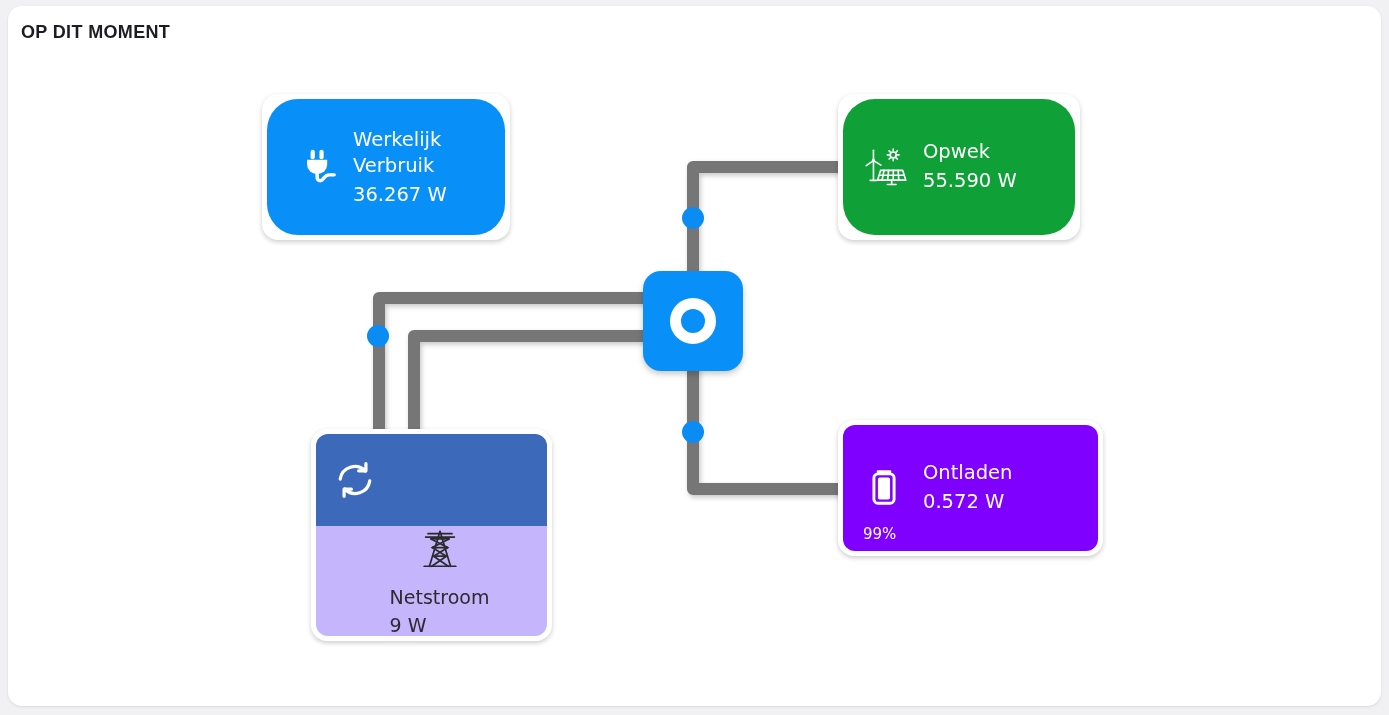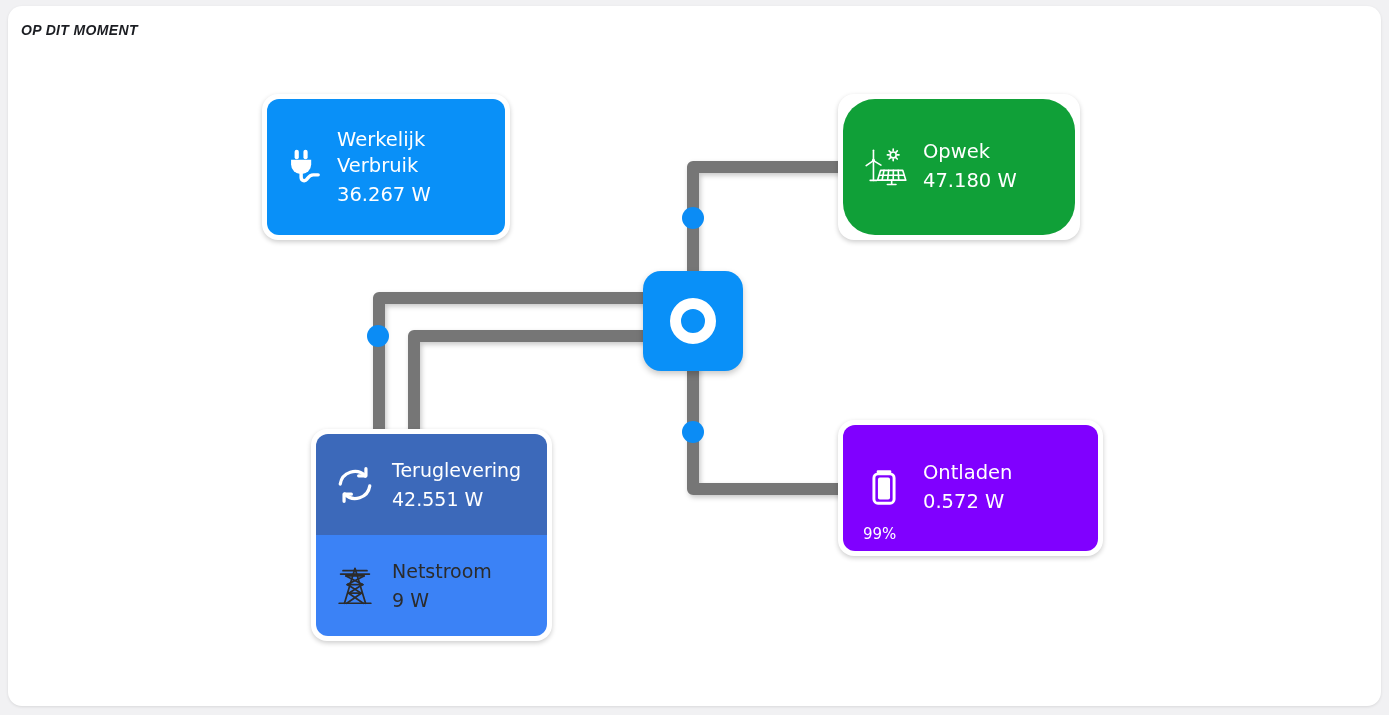--- a/index.html
+++ b/index.html
@@ -25,26 +25,25 @@
     border-radius: 14px;
     box-shadow: 0 1px 3px rgba(0,0,0,0.10);
     overflow: hidden;
   }
 
   #panel-title {
     position: absolute;
     left: 13px;
     top: 16px;
     font-family: "Liberation Sans", sans-serif;
-    font-size: 14px;
+    font-size: 18px;
     font-weight: bold;
     letter-spacing: 0.35px;
     color: #1b1d22;
     white-space: nowrap;
-    font-style: italic;
   }
 
   
   #stage {
     position: absolute;
     left: 0;
     top: 0;
     width: 1373px;
     height: 700px;
   }
@@ -119,21 +118,21 @@
     color: #ffffff;
     margin-top: 12px;
   }
 
   
   #node-consumption { left: 254px; top: 88px;  width: 248px; height: 146px; }
   #node-production  { left: 830px; top: 88px;  width: 242px; height: 146px; }
   #node-battery     { left: 830px; top: 414px; width: 265px; height: 136px; }
   #node-grid        { left: 303px; top: 423px; width: 241px; height: 212px; }
 
-  #node-consumption .seg { padding-left: 14px; gap: 10px; }
+  #node-consumption .seg { padding-left: 30px; gap: 10px; border-radius: 31px; }
   #node-consumption .label { line-height: 1.3; }
 
   #node-grid .seg { padding-left: 16px; gap: 14px; }
   #node-grid .seg .label, #node-grid .seg .value { font-size: 19px; }
 
   
   #hub {
     position: absolute;
     left: 635px;
     top: 265px;
@@ -228,21 +227,21 @@
                        M29.3 7.1 l1.3 1.3 M36.6 14.4 l1.3 1.3 M37.9 7.1 l-1.3 1.3 M30.6 14.4 l-1.3 1.3"></path>
 
               <path d="M20.5 27.5 h23 l3.2 10.2 h-29.4 z"></path>
               <path d="M24.0 27.5 L22.0 37.7 M28.8 27.5 L27.8 37.7 M33.8 27.5 L33.6 37.7 M38.8 27.5 L39.4 37.7"></path>
               <path d="M19.2 32.6 h25.6"></path>
               <path d="M32.0 37.7 v4.2 M27.5 42.2 h9"></path>
             </svg>
           </div>
           <div class="txt">
             <div class="label">Opwek</div>
-            <div class="value">47.180 W</div>
+            <div class="value">55.590 W</div>
           </div>
         </div>
       </div>
     </div>
 
     <div class="node" id="node-battery">
       <div class="node-inner">
         <div class="seg light" style="background:#8000ff;">
           <div class="ico">
             <svg viewBox="0 0 48 48" width="44" height="44" aria-hidden="true">
@@ -265,27 +264,23 @@
 
         <div class="seg light" style="background:#3c69ba;">
           <div class="ico">
             <svg viewBox="0 0 48 48" width="46" height="46" fill="none" stroke="#ffffff" stroke-width="3.4" stroke-linecap="round" aria-hidden="true">
               <path d="M8.6 23.0 a15.4 15.4 0 0 1 26.2 -8.4"></path>
               <path d="M39.4 25.0 a15.4 15.4 0 0 1 -26.2 8.4"></path>
               <path d="M27.8 14.4 h7.6 v-7.4" stroke-linejoin="round"></path>
               <path d="M20.2 33.6 h-7.6 v7.4" stroke-linejoin="round"></path>
             </svg>
           </div>
-          <div class="txt">
-            <div class="label">Teruglevering</div>
-            <div class="value">42.551 W</div>
-          </div>
-        </div>
-
-        <div class="seg dark" style="background:#3b82f6;">
+        </div>
+
+        <div class="seg dark" style="background:#c4b5fd;flex-direction:column;">
           <div class="ico">
             <svg viewBox="0 0 48 48" width="46" height="46" fill="none" stroke="#2b2b2b" stroke-width="1.8" stroke-linecap="round" stroke-linejoin="round" aria-hidden="true">
               <path d="M24 5.5 L13 42 M24 5.5 L35 42"></path>
               <path d="M7.5 42 h33"></path>
               <path d="M14.6 13.5 h18.8 M16.0 22.5 h16.0 M17.4 31.5 h13.2"></path>
               <path d="M14.6 13.5 L32.0 22.5 M33.4 13.5 L16.0 22.5"></path>
               <path d="M16.0 22.5 L30.6 31.5 M32.0 22.5 L17.4 31.5"></path>
               <path d="M17.4 31.5 L32.6 42 M30.6 31.5 L15.4 42"></path>
               <path d="M9.0 11.5 h30 M11.5 8.0 h25"></path>
             </svg>

